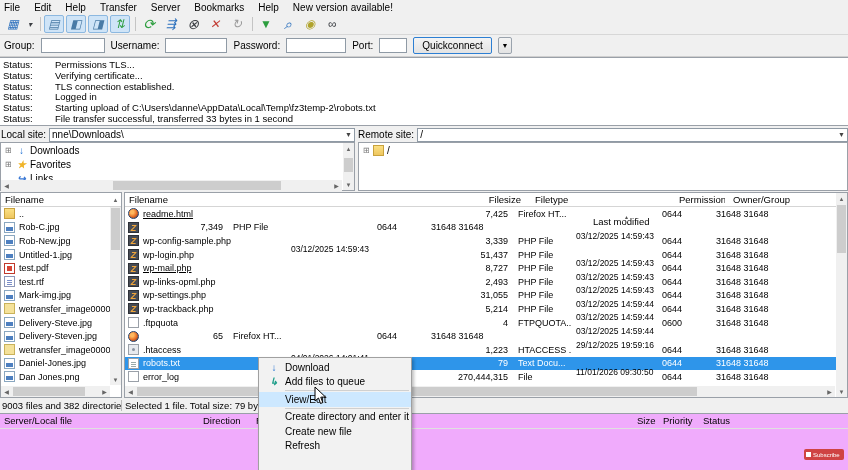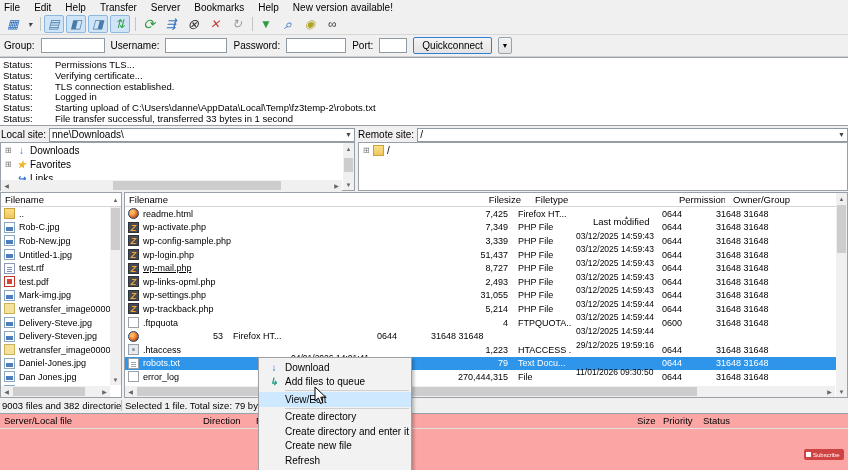--- a/index.html
+++ b/index.html
@@ -118,21 +118,21 @@
   .rightlist-hsb { top:386px; left:125px; width:710px; }
 
   
   .statusstrip { position:absolute; top:398px; left:0; right:0; height:15px; display:flex;
                  font-size:9.5px; align-items:center; }
   .statusstrip .lstat { width:122px; padding-left:2px; border-right:1px solid #b9b9b9;
                         white-space:nowrap; overflow:hidden; flex:none; }
   .statusstrip .rstat { padding-left:3px; white-space:nowrap; }
 
   
-  .queue { position:absolute; top:413px; left:0; right:0; bottom:0; background:#fca5a5;
+  .queue { position:absolute; top:413px; left:0; right:0; bottom:0; background:#f0abfc;
            border-top:1px solid #9aa0a8; font-size:9.5px; }
   .qhead { position:relative; height:15px; border-bottom:1px solid #e0e0e0; }
   .qhead span { position:absolute; top:1px; white-space:nowrap; }
 
   
   .ctxmenu { position:absolute; left:258px; top:357px; width:154px; height:120px; background:#f2f2f2;
              border:1px solid #a0a0a0; box-shadow:2px 2px 3px rgba(0,0,0,.25); z-index:50;
              font-size:10px; padding:2px 0; }
   .ctxmenu .mi { display:flex; align-items:center; height:14.5px; padding-left:4px; }
   .ctxmenu .mi .micon { width:22px; flex:none; text-align:center; font-size:10px; font-weight:bold; }
@@ -367,30 +367,30 @@
           <i class="fi i-img"></i>
           <span class="fname">Rob-New.jpg</span>
         </div>
 
         <div class="row">
           <i class="fi i-img"></i>
           <span class="fname">Untitled-1.jpg</span>
         </div>
 
         <div class="row">
+          <i class="fi i-pdf"></i>
+          <span class="fname">test.pdf</span>
+        </div>
+
+        <div class="row">
           <i class="fi i-rtf"></i>
           <span class="fname">test.rtf</span>
         </div>
 
         <div class="row">
-          <i class="fi i-pdf"></i>
-          <span class="fname">test.pdf</span>
-        </div>
-
-        <div class="row">
           <i class="fi i-img"></i>
           <span class="fname">Mark-img.jpg</span>
         </div>
 
         <div class="row">
           <i class="fi i-zip"></i>
           <span class="fname">wetransfer_image00001-jp</span>
         </div>
 
         <div class="row">
@@ -406,24 +406,20 @@
         <div class="row">
           <i class="fi i-zip"></i>
           <span class="fname">wetransfer_image00001-jp</span>
         </div>
 
         <div class="row">
           <i class="fi i-img"></i>
           <span class="fname">Daniel-Jones.jpg</span>
         </div>
 
-        <div class="row">
-          <i class="fi i-img"></i>
-          <span class="fname">Dan Jones.jpg</span>
-        </div>
 
         <div class="row">
           <i class="fi i-img"></i>
           <span class="fname">Dan Jones.png</span>
         </div>
       </div>
   </div>
   <div class="sb sbv leftlist-vsb">
     <span class="arrow" style="top:-13px;">▲</span>
       <span class="thumb" style="left:1px;right:1px;top:1px;height:42px;"></span>
@@ -441,31 +437,30 @@
       <span class="hc c-size">Filesize</span>
       <span class="hc c-type">Filetype</span>
       <span class="hc c-mod" style="font-size:9.5px;"><span class="sort-caret">▴</span><span>Last modified</span></span>
       <span class="hc c-perm">Permissions</span>
       <span class="hc c-owner">Owner/Group</span>
     </div>
     <div>
 
         <div class="row rrow">
           <i class="fi i-html"></i>
-          <span class="fname" style="width:285px; flex:none;">readme.html</span>
+          <span class="fname" style="width:285px; flex:none;text-decoration:underline;">readme.html</span>
           <span class="c-size">7,425</span>
           <span class="c-type">Firefox HT...</span>
           <span class="c-mod">03/12/2025 14:59:43</span>
           <span class="c-perm">0644</span>
           <span class="c-owner">31648 31648</span>
         </div>
 
         <div class="row rrow">
           <i class="fi i-php"></i>
-          <span class="fname" style="width:285px; flex:none;">wp-activate.php</span>
           <span class="c-size">7,349</span>
           <span class="c-type">PHP File</span>
           <span class="c-mod">03/12/2025 14:59:43</span>
           <span class="c-perm">0644</span>
           <span class="c-owner">31648 31648</span>
         </div>
 
         <div class="row rrow">
           <i class="fi i-php"></i>
           <span class="fname" style="width:285px; flex:none;">wp-config-sample.php</span>
@@ -531,21 +526,21 @@
           <span class="fname" style="width:285px; flex:none;">.ftpquota</span>
           <span class="c-size">4</span>
           <span class="c-type">FTPQUOTA...</span>
           <span class="c-mod">29/12/2025 19:59:16</span>
           <span class="c-perm">0600</span>
           <span class="c-owner">31648 31648</span>
         </div>
 
         <div class="row rrow">
           <i class="fi i-html"></i>
-          <span class="c-size">53</span>
+          <span class="c-size">65</span>
           <span class="c-type">Firefox HT...</span>
           <span class="c-mod">04/01/2026 14:01:41</span>
           <span class="c-perm">0644</span>
           <span class="c-owner">31648 31648</span>
         </div>
 
         <div class="row rrow">
           <i class="fi i-conf"></i>
           <span class="fname" style="width:285px; flex:none;">.htaccess</span>
           <span class="c-size">1,223</span>
@@ -623,24 +618,20 @@
       <div class="mi hl">
         <i class="micon"></i>
         <span class="mlabel">View/Edit</span>
       </div>
 
       <div class="mi sep">
         
         
       </div>
 
-      <div class="mi">
-        <i class="micon"></i>
-        <span class="mlabel">Create directory</span>
-      </div>
 
       <div class="mi">
         <i class="micon"></i>
         <span class="mlabel">Create directory and enter it</span>
       </div>
 
       <div class="mi">
         <i class="micon"></i>
         <span class="mlabel">Create new file</span>
       </div>

